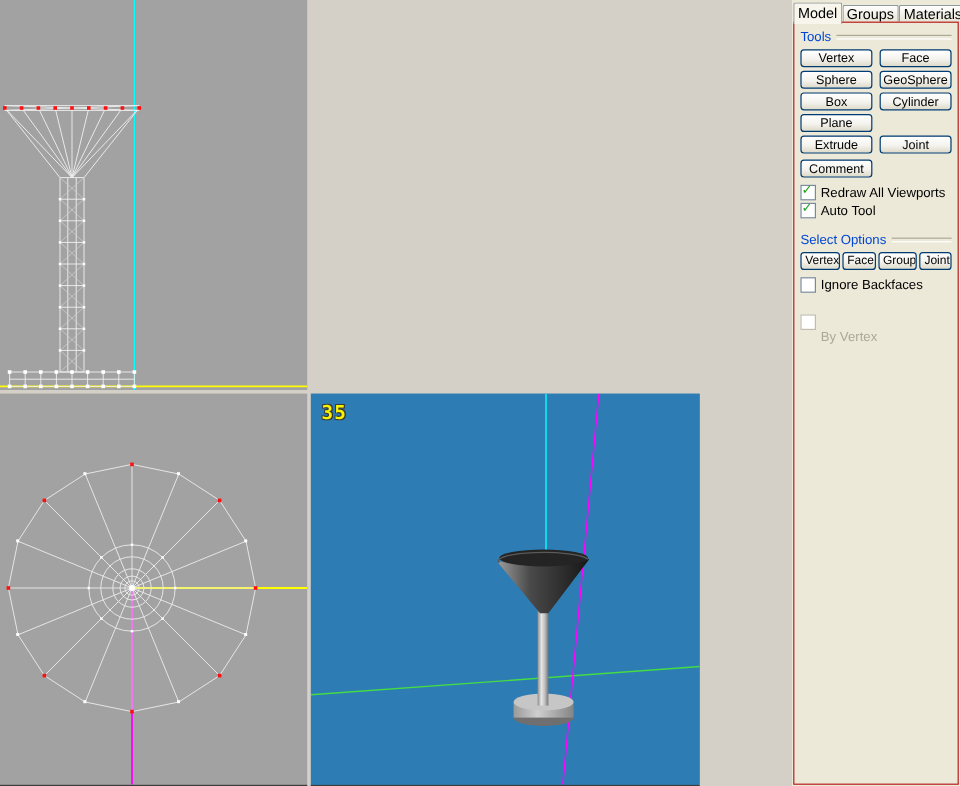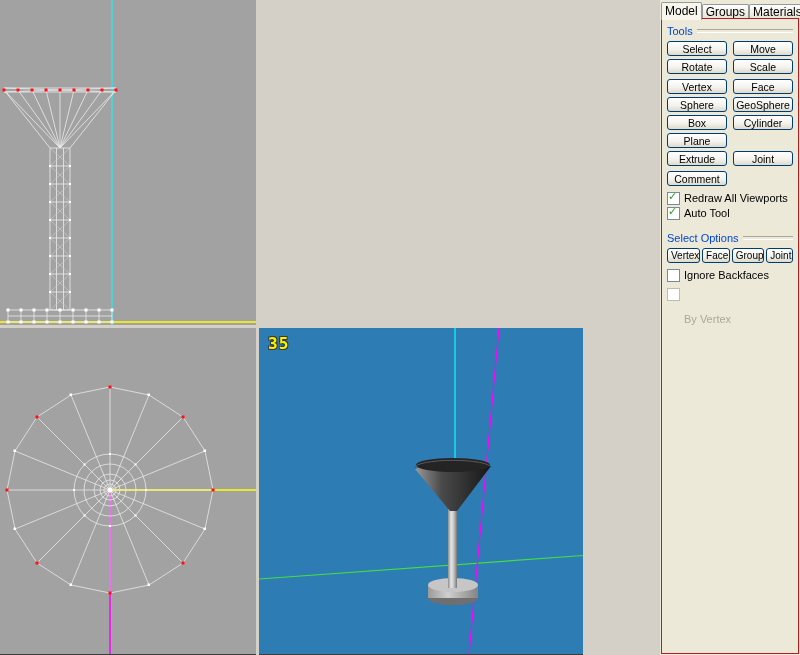--- a/index.html
+++ b/index.html
@@ -40,21 +40,21 @@
 
   .btn-grid { display:grid; grid-template-columns:1fr 1fr; gap:3px 6px; margin-bottom:5px; }
   .xpbtn { height:15px; font:10.5px "Liberation Sans", sans-serif;
            border:1px solid #003c74; border-radius:3px; padding:0;
            background:linear-gradient(180deg,#ffffff 0%,#f4f3ee 55%,#dedbca 100%);
            color:#000; cursor:default; overflow:hidden; white-space:nowrap; }
   .row-start { grid-column:1; }
   .comment-wrap { margin:4px 0 6px; }
   .comment-wrap .xpbtn { width:60px; }
 
-  .cb-row { display:flex; margin:2px 0; }
+  .cb-row { display:flex; align-items:center; margin:2px 0; }
   .cb { width:11px; height:11px; background:#ffffff; border:1px solid #7a8a99;
         margin-right:4px; position:relative; flex:0 0 auto; }
   .cb.checked::after { content:"✓"; position:absolute; left:0px; top:-3px;
         font:bold 11px "DejaVu Sans", sans-serif; color:#21a121; }
   .cb-label { font-size:11px; white-space:nowrap; }
   .cb-row.disabled .cb-label { color:#aca899;margin-top:25px; }
   .cb-row.disabled .cb { border-color:#c0bcae; }
 
   .sel-btn-row { display:flex; gap:2px; margin-bottom:6px; }
   .sel-btn-row .xpbtn { padding:0 3px; font-size:10px; }
@@ -299,26 +299,20 @@
       <div class="tab">Joints</div>
     </div>
 
     <div class="tabpage">
 
       <div class="section">
         <span class="section-text">Tools</span>
         <span class="section-rule"></span>
       </div>
 
-      <div class="btn-grid">
-        <button class="xpbtn">Select</button>
-        <button class="xpbtn">Move</button>
-        <button class="xpbtn">Rotate</button>
-        <button class="xpbtn">Scale</button>
-      </div>
 
       <div class="btn-grid">
         <button class="xpbtn">Vertex</button>
         <button class="xpbtn">Face</button>
         <button class="xpbtn">Sphere</button>
         <button class="xpbtn">GeoSphere</button>
         <button class="xpbtn">Box</button>
         <button class="xpbtn">Cylinder</button>
         <button class="xpbtn">Plane</button>
         <button class="xpbtn row-start">Extrude</button>

